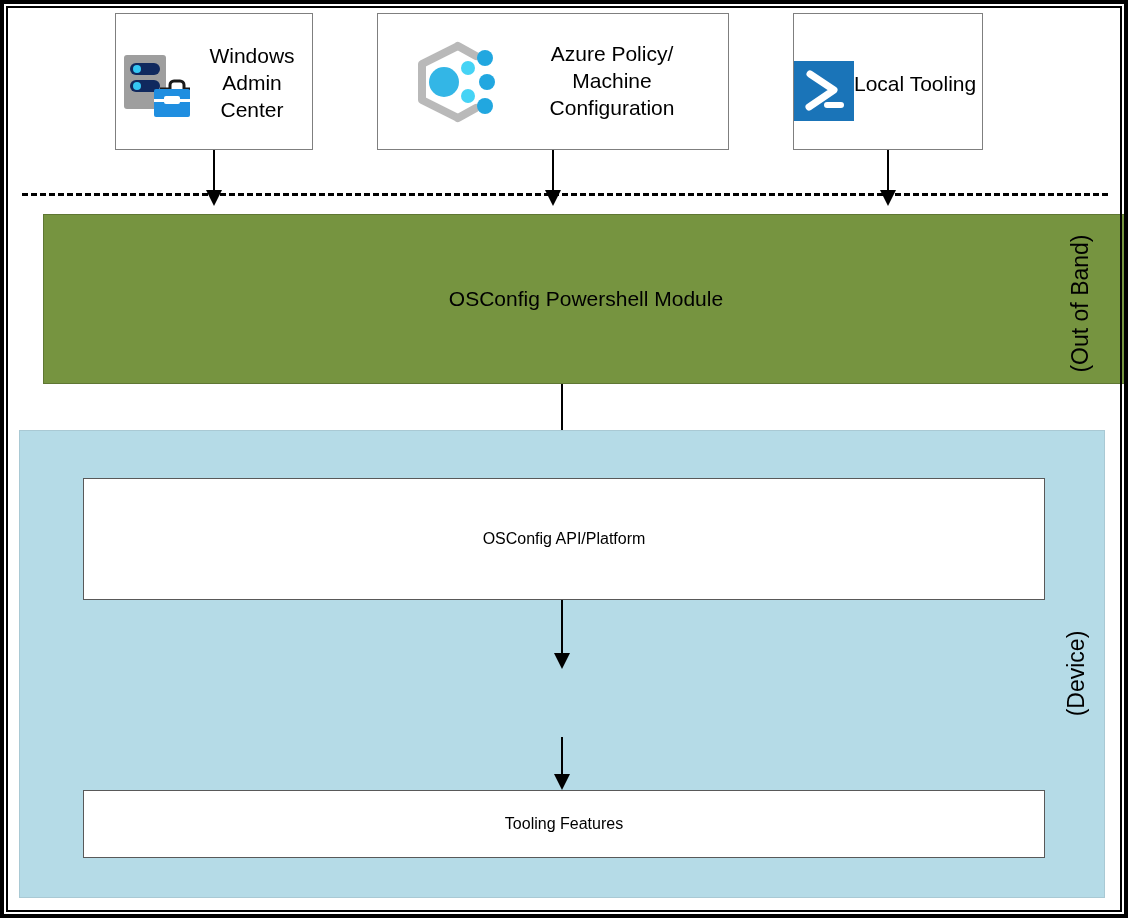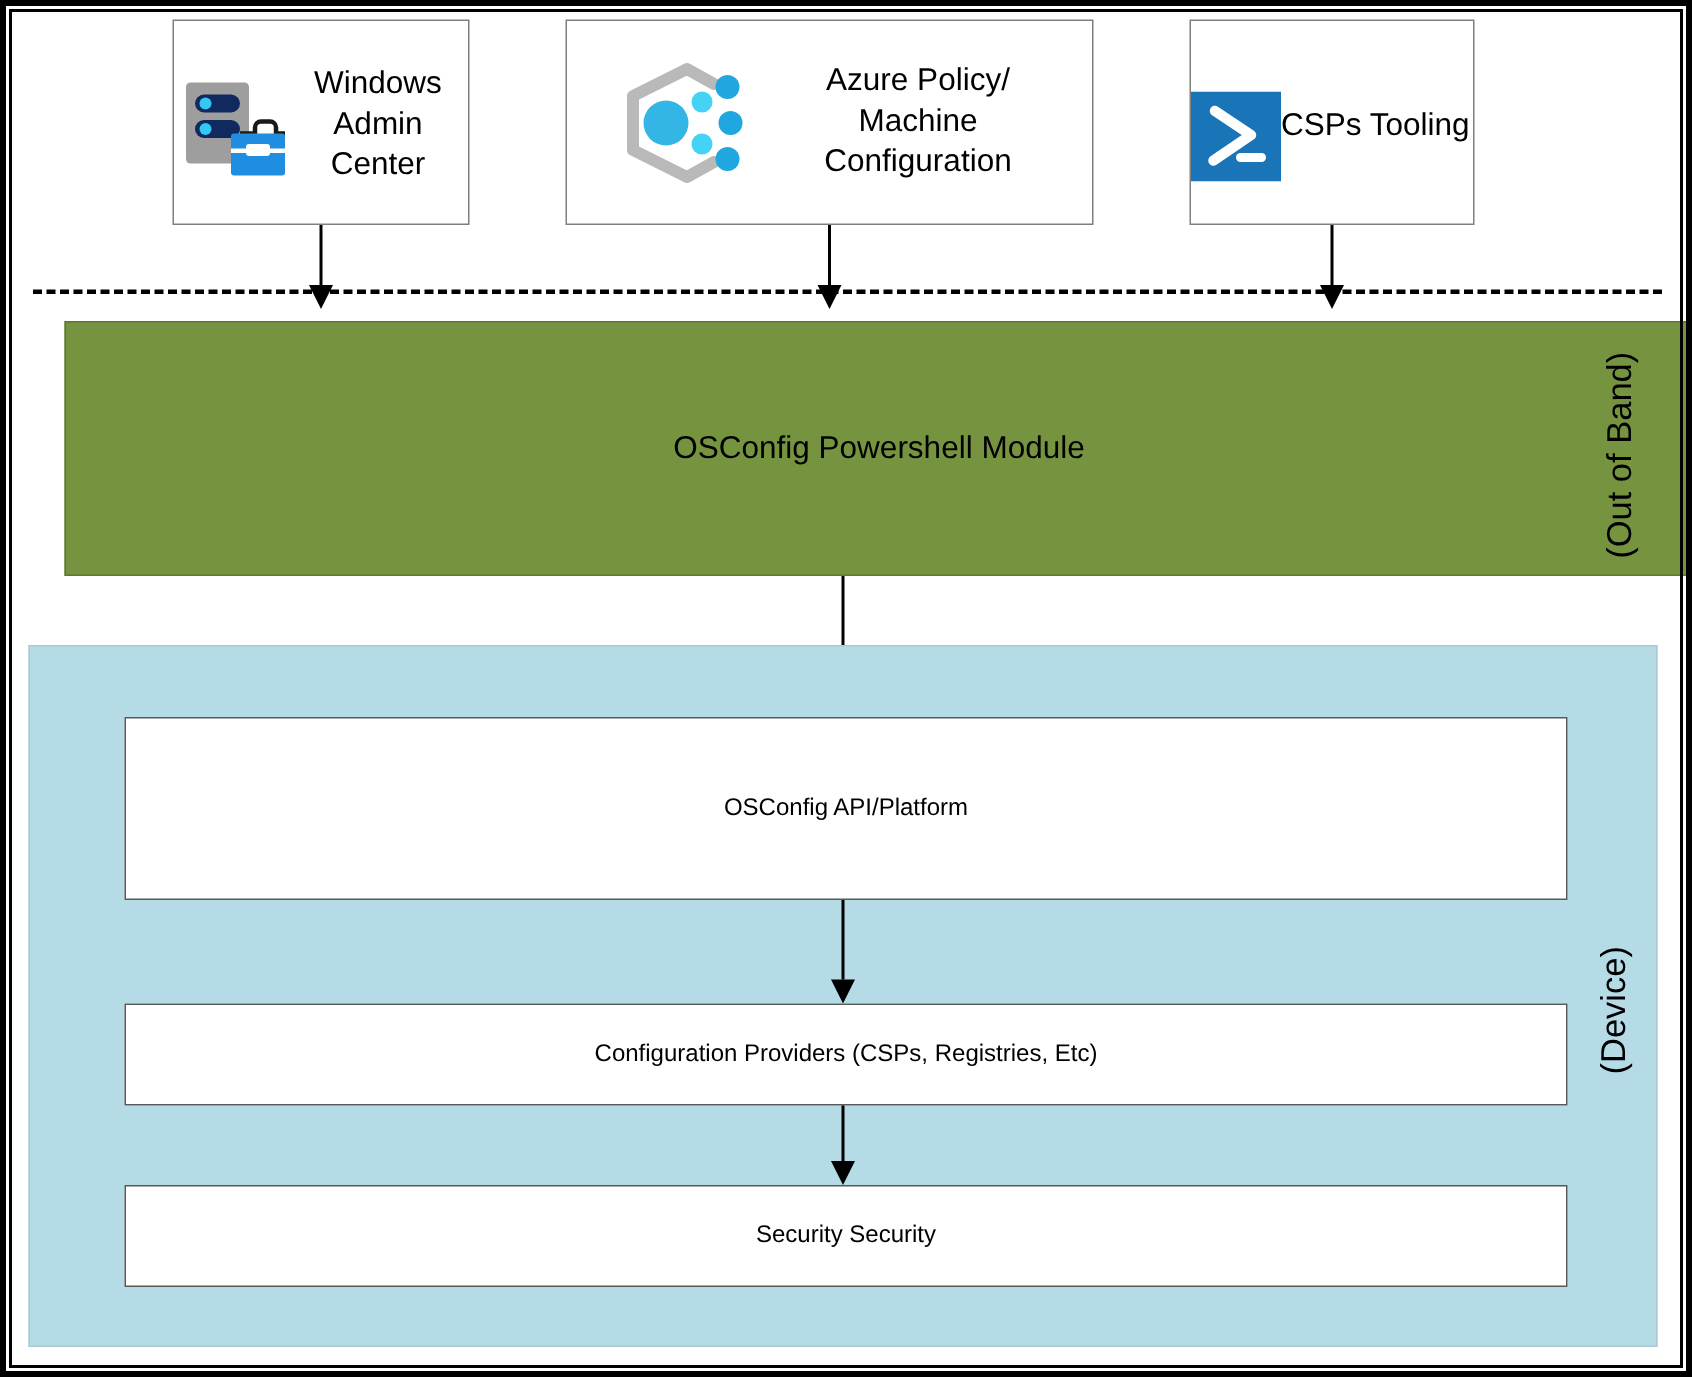--- a/index.html
+++ b/index.html
@@ -225,21 +225,21 @@
   </div>
 
   <div class="src-box" id="box-local">
     <span class="icon-wrap icon-ps">
       <svg viewBox="0 0 60 60" width="60" height="60" aria-hidden="true">
         <rect x="0" y="0" width="60" height="60" fill="#1a74b8"></rect>
         <path d="M16 13 L40 29 L15 46" fill="none" stroke="#ffffff" stroke-width="7" stroke-linecap="round" stroke-linejoin="round"></path>
         <rect x="30" y="41" width="20" height="6" rx="3" fill="#ffffff"></rect>
       </svg>
     </span>
-    <span class="src-label">CSPs Tooling</span>
+    <span class="src-label">Local Tooling</span>
   </div>
 
   <div class="arrow" id="arrow-wac">
     <div class="shaft"></div>
     <div class="head"></div>
   </div>
   <div class="arrow" id="arrow-azure">
     <div class="shaft"></div>
     <div class="head"></div>
   </div>
@@ -265,29 +265,26 @@
 
   <div class="inner-box" id="box-api">
     <span class="inner-label">OSConfig API/Platform</span>
   </div>
 
   <div class="arrow" id="arrow-api-prov">
     <div class="shaft"></div>
     <div class="head"></div>
   </div>
 
-  <div class="inner-box" id="box-providers">
-    <span class="inner-label">Configuration Providers (CSPs, Registries, Etc)</span>
-  </div>
 
   <div class="arrow" id="arrow-prov-sec">
     <div class="shaft"></div>
     <div class="head"></div>
   </div>
 
   <div class="inner-box" id="box-security">
-    <span class="inner-label">Security Security</span>
+    <span class="inner-label">Tooling Features</span>
   </div>
 
   <div class="frame-outer"></div>
   <div class="frame-inner"></div>
 
 </div>
 
 </body></html>

